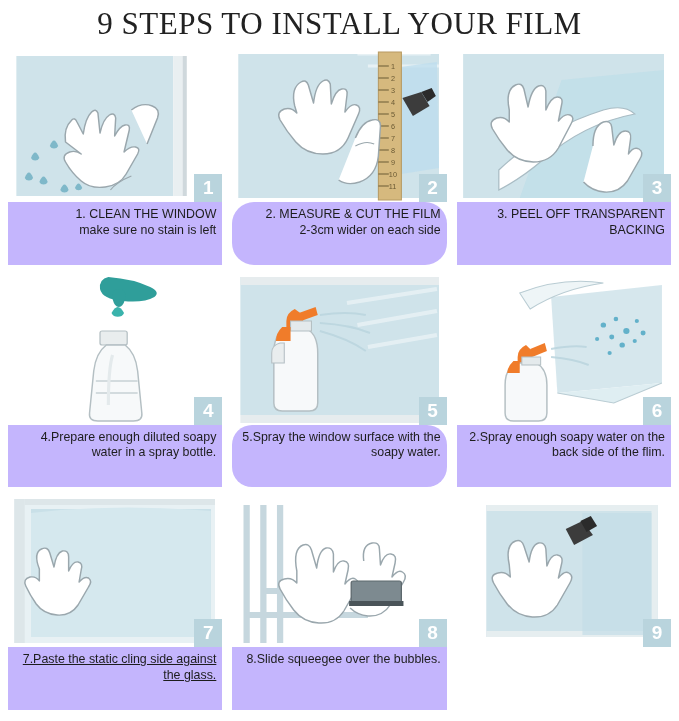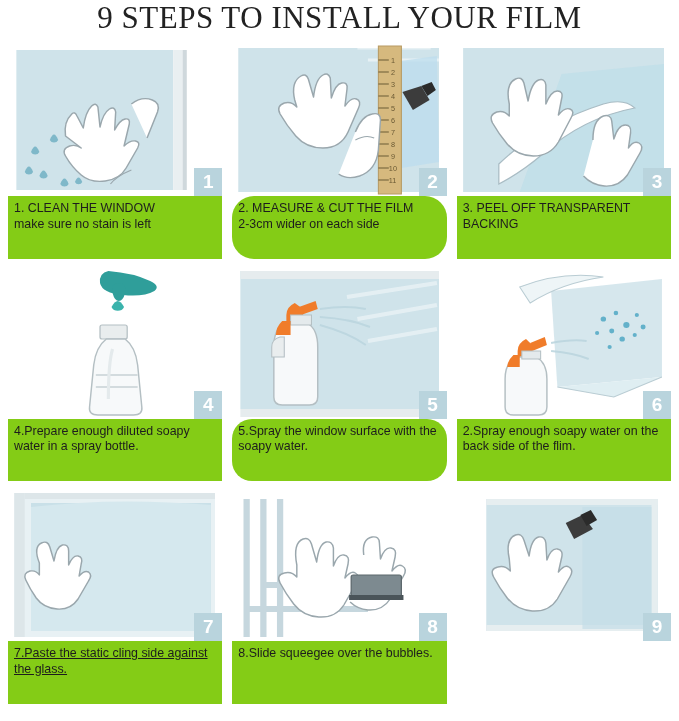--- a/index.html
+++ b/index.html
@@ -18,20 +18,21 @@
     height: 721px;
     position: relative;
     box-sizing: border-box;
   }
   .title {
     text-align: center;
     font-family: "Liberation Serif", serif;
     font-size: 31px;
     letter-spacing: 0.5px;
     color: #222222;
+    padding-top: 6px;
     padding-bottom: 8px;
     font-weight: 400;
     white-space: nowrap;
   }
   .grid {
     display: grid;
     grid-template-columns: repeat(3, 1fr);
     grid-template-rows: repeat(3, 1fr);
     column-gap: 10px;
     row-gap: 8px;
@@ -47,27 +48,28 @@
     overflow: hidden;
   }
   .art {
     position: relative;
     flex: 0 0 152px;
     height: 152px;
     overflow: hidden;
     background: #ffffff;
   }
   .caption {
-    background: #84cc16;
+    background: #c4b5fd;
     color: #1d1d1d;
     font-size: 12.4px;
     line-height: 15.5px;
     padding: 5px 6px 6px 6px;
     flex: 1 1 auto;
     box-sizing: border-box;
+    text-align: right;
   }
   .badge {
     position: absolute;
     right: 0;
     bottom: 0;
     width: 28px;
     height: 28px;
     background: #b9d4dd;
     color: #ffffff;
     font-size: 19px;

